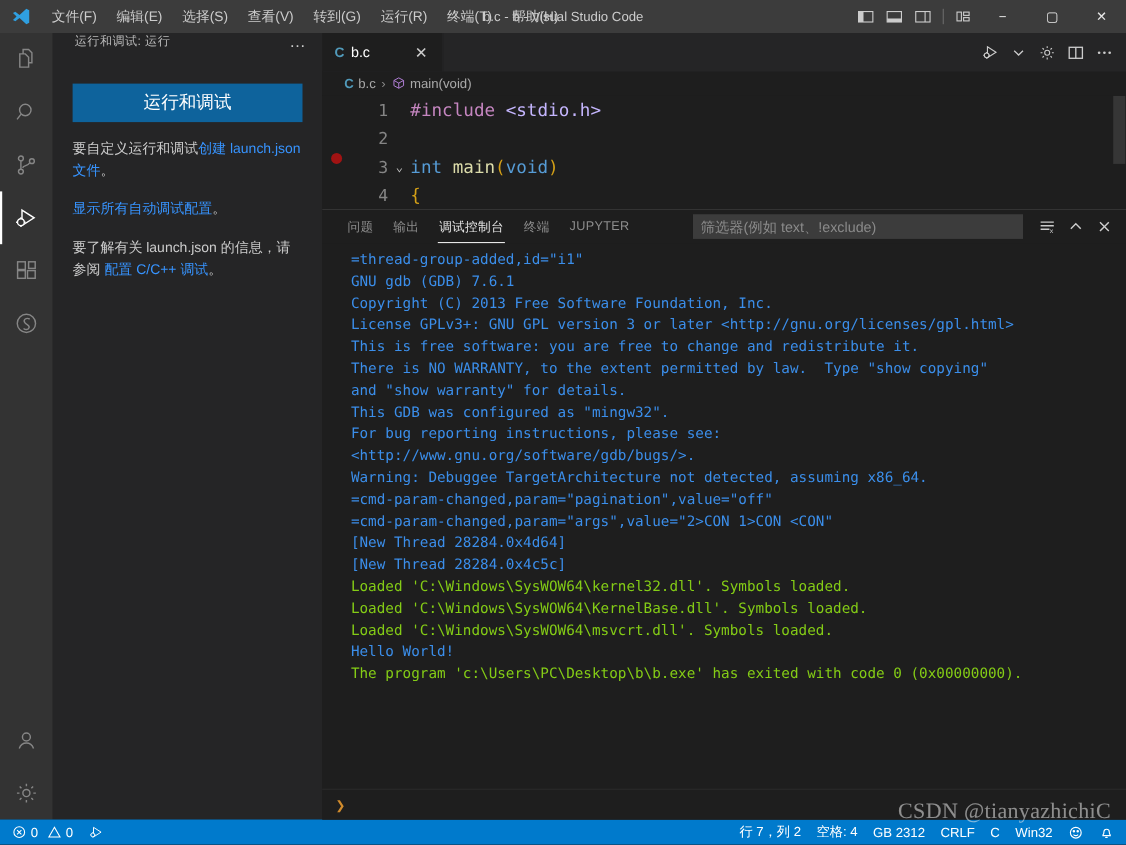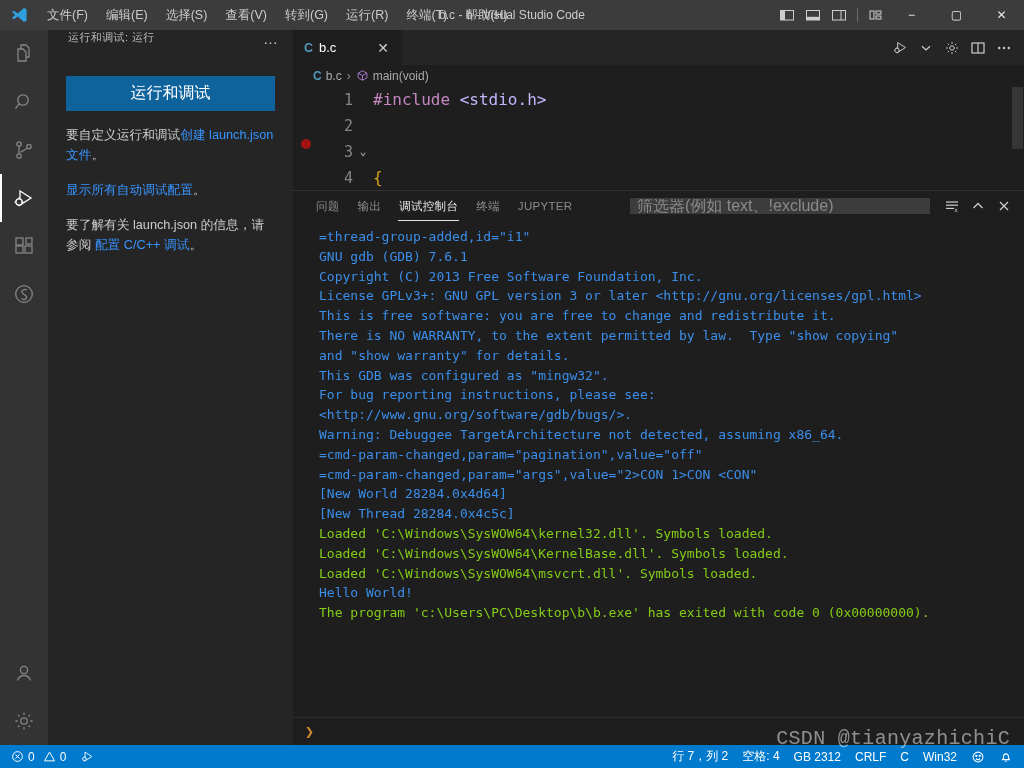--- a/index.html
+++ b/index.html
@@ -108,22 +108,22 @@
            height: 555px; border-top: 1px solid #333; }
   .panel-header { height: 30px; display: flex; align-items: center; flex: 0 0 30px; padding-left: 14px; background: #1e1e1e; }
   .ptab {
     padding: 0 9px; height: 30px; display: flex; align-items: center; font-size: 11.5px;
     color: #8c8c8c; letter-spacing: .3px; position: relative; white-space: nowrap;
   }
   .ptab.active { color: #e7e7e7; }
   .ptab.active::after { content: ""; position: absolute; left: 8px; right: 8px; bottom: 0; height: 1px; background: #e7e7e7; }
   .panel-actions { margin-left: auto; display: flex; align-items: center; gap: 2px; padding-right: 8px; }
   .filter-box {
-    width: 300px; height: 16px; background: #3c3c3c; border: 1px solid #3c3c3c; color: #fca5a5;
-    font-size: 16px; padding: 0 6px; font-family: inherit; margin-right: 8px;
+    width: 300px; height: 22px; background: #3c3c3c; border: 1px solid #3c3c3c; color: #fca5a5;
+    font-size: 13px; padding: 0 6px; font-family: inherit; margin-right: 8px;
   }
   .filter-box::placeholder { color: #8a8a8a; }
   .pa-ico { width: 24px; height: 24px; display: flex; align-items: center; justify-content: center; color: #cccccc; }
 
   .console {
     flex: 1 1 auto; overflow: hidden; padding: 6px 0 0 26px;
     font-family: "DejaVu Sans Mono", monospace; font-size: 13px; line-height: 19.8px;
   }
   .cline { white-space: pre; }
   .col-blue { color: #3b8eea; }
@@ -137,21 +137,21 @@
   
   .statusbar {
     height: 23px; flex: 0 0 23px; background: #007acc; display: flex; align-items: center;
     color: #ffffff; font-size: 12px; padding: 0 4px;
   }
   .sb-item { padding: 0 7px; height: 23px; display: flex; align-items: center; gap: 4px; white-space: nowrap; }
   .sb-right { margin-left: auto; display: flex; align-items: center; }
 
   .watermark {
     position: absolute; right: 14px; bottom: 18px; font-size: 20px; color: rgba(235,235,235,.55);
-    font-family: Liberation Mono, monospace; pointer-events: none; letter-spacing: .3px;
+    font-family: Liberation Serif, serif; pointer-events: none; letter-spacing: .3px;
   }
   svg { display: block; }
 </style>
 </head>
 <body>
 
 <div id="app">
 
   <div class="titlebar">
     <div class="vscode-logo">
@@ -351,20 +351,21 @@
               <div class="lnum">2</div>
               <div class="fold"></div>
               <div class="ctext"></div>
             </div>
             <div class="code-line">
               <div class="gutter-bp">
                 <span class="bp-dot"></span>
               </div>
               <div class="lnum">3</div>
               <div class="fold">⌄</div>
+              <div class="ctext"><span class="c-type">int</span><span class="c-plain"> </span><span class="c-fn">main</span><span class="c-paren">(</span><span class="c-kw2">void</span><span class="c-paren">)</span></div>
             </div>
             <div class="code-line">
               <div class="gutter-bp"></div>
               <div class="lnum">4</div>
               <div class="fold"></div>
               <div class="ctext"><span class="c-paren">{</span></div>
             </div>
           </div>
         <div class="editor-scrollbar">
           <div class="editor-scroll-thumb" style="top:0px;height:62px;"></div>
@@ -407,21 +408,21 @@
             <div class="cline col-blue">License GPLv3+: GNU GPL version 3 or later &lt;http://gnu.org/licenses/gpl.html&gt;</div>
             <div class="cline col-blue">This is free software: you are free to change and redistribute it.</div>
             <div class="cline col-blue">There is NO WARRANTY, to the extent permitted by law.  Type "show copying"</div>
             <div class="cline col-blue">and "show warranty" for details.</div>
             <div class="cline col-blue">This GDB was configured as "mingw32".</div>
             <div class="cline col-blue">For bug reporting instructions, please see:</div>
             <div class="cline col-blue">&lt;http://www.gnu.org/software/gdb/bugs/&gt;.</div>
             <div class="cline col-blue">Warning: Debuggee TargetArchitecture not detected, assuming x86_64.</div>
             <div class="cline col-blue">=cmd-param-changed,param="pagination",value="off"</div>
             <div class="cline col-blue">=cmd-param-changed,param="args",value="2&gt;CON 1&gt;CON &lt;CON"</div>
-            <div class="cline col-blue">[New World 28284.0x4d64]</div>
+            <div class="cline col-blue">[New Thread 28284.0x4d64]</div>
             <div class="cline col-blue">[New Thread 28284.0x4c5c]</div>
             <div class="cline col-orange">Loaded 'C:\Windows\SysWOW64\kernel32.dll'. Symbols loaded.</div>
             <div class="cline col-orange">Loaded 'C:\Windows\SysWOW64\KernelBase.dll'. Symbols loaded.</div>
             <div class="cline col-orange">Loaded 'C:\Windows\SysWOW64\msvcrt.dll'. Symbols loaded.</div>
             <div class="cline col-blue">Hello World!</div>
             <div class="cline col-orange">The program 'c:\Users\PC\Desktop\b\b.exe' has exited with code 0 (0x00000000).</div>
           </div>
         <div class="console-input">
           <span class="prompt-chevron">❯</span>
           <span></span>

